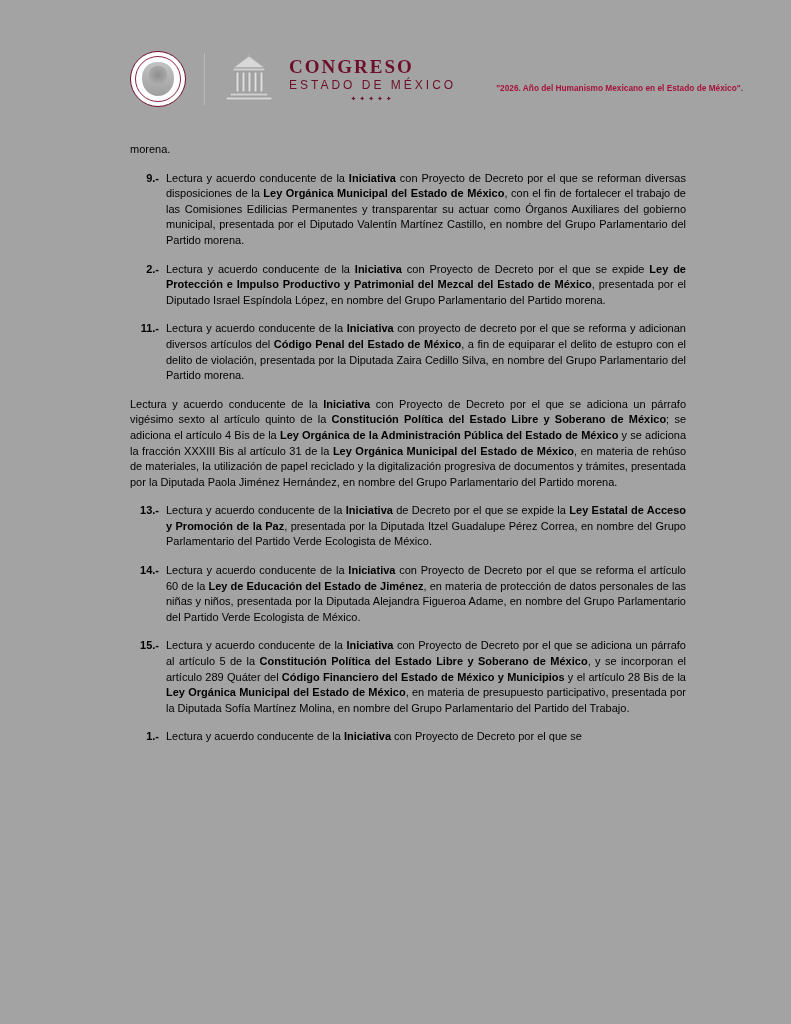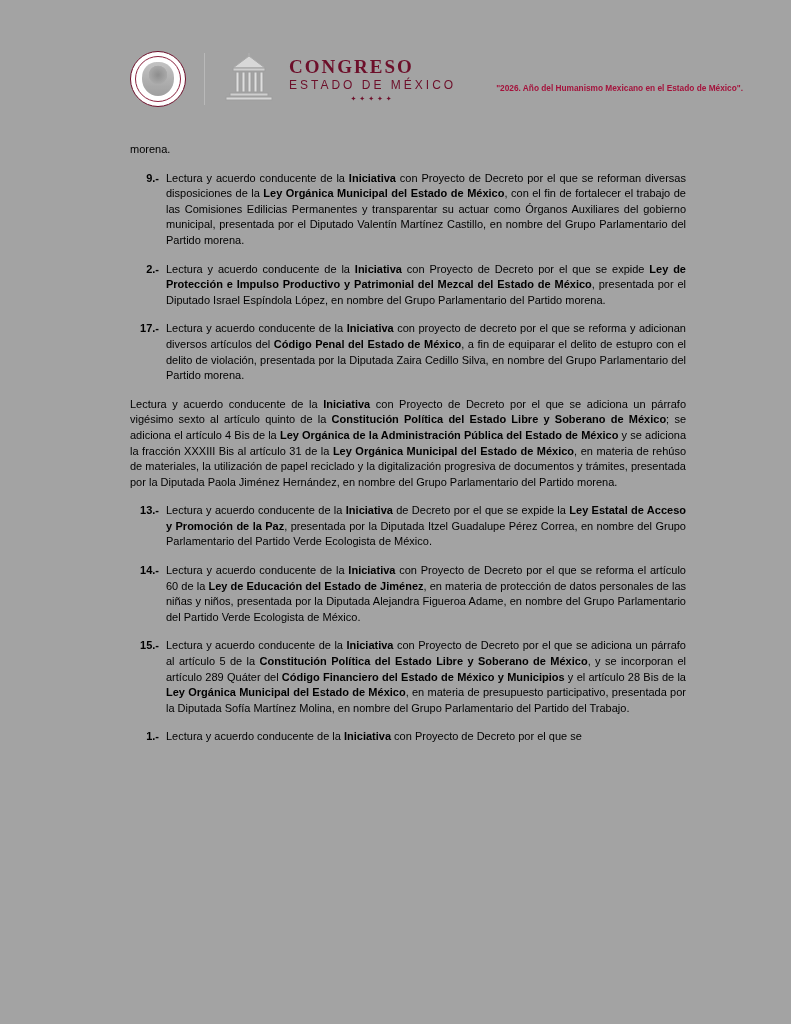--- a/index.html
+++ b/index.html
@@ -173,21 +173,21 @@
     <div id="items-container">
         <div class="item">
           <div class="item-num">9.-</div>
           <div class="item-body">Lectura y acuerdo conducente de la <b>Iniciativa</b> con Proyecto de Decreto por el que se reforman diversas disposiciones de la <b>Ley Orgánica Municipal del Estado de México</b>, con el fin de fortalecer el trabajo de las Comisiones Edilicias Permanentes y transparentar su actuar como Órganos Auxiliares del gobierno municipal, presentada por el Diputado Valentín Martínez Castillo, en nombre del Grupo Parlamentario del Partido morena.</div>
         </div>
         <div class="item">
           <div class="item-num">2.-</div>
           <div class="item-body">Lectura y acuerdo conducente de la <b>Iniciativa</b> con Proyecto de Decreto por el que se expide <b>Ley de Protección e Impulso Productivo y Patrimonial del Mezcal del Estado de México</b>, presentada por el Diputado Israel Espíndola López, en nombre del Grupo Parlamentario del Partido morena.</div>
         </div>
         <div class="item">
-          <div class="item-num">17.-</div>
+          <div class="item-num">11.-</div>
           <div class="item-body">Lectura y acuerdo conducente de la <b>Iniciativa</b> con proyecto de decreto por el que se reforma y adicionan diversos artículos del <b>Código Penal del Estado de México</b>, a fin de equiparar el delito de estupro con el delito de violación, presentada por la Diputada Zaira Cedillo Silva, en nombre del Grupo Parlamentario del Partido morena.</div>
         </div>
         <div class="item">
           <div class="item-body">Lectura y acuerdo conducente de la <b>Iniciativa</b> con Proyecto de Decreto por el que se adiciona un párrafo vigésimo sexto al artículo quinto de la <b>Constitución Política del Estado Libre y Soberano de México</b>; se adiciona el artículo 4 Bis de la <b>Ley Orgánica de la Administración Pública del Estado de México</b> y se adiciona la fracción XXXIII Bis al artículo 31 de la <b>Ley Orgánica Municipal del Estado de México</b>, en materia de rehúso de materiales, la utilización de papel reciclado y la digitalización progresiva de documentos y trámites, presentada por la Diputada Paola Jiménez Hernández, en nombre del Grupo Parlamentario del Partido morena.</div>
         </div>
         <div class="item">
           <div class="item-num">13.-</div>
           <div class="item-body">Lectura y acuerdo conducente de la <b>Iniciativa</b> de Decreto por el que se expide la <b>Ley Estatal de Acceso y Promoción de la Paz</b>, presentada por la Diputada Itzel Guadalupe Pérez Correa, en nombre del Grupo Parlamentario del Partido Verde Ecologista de México.</div>
         </div>
         <div class="item">

